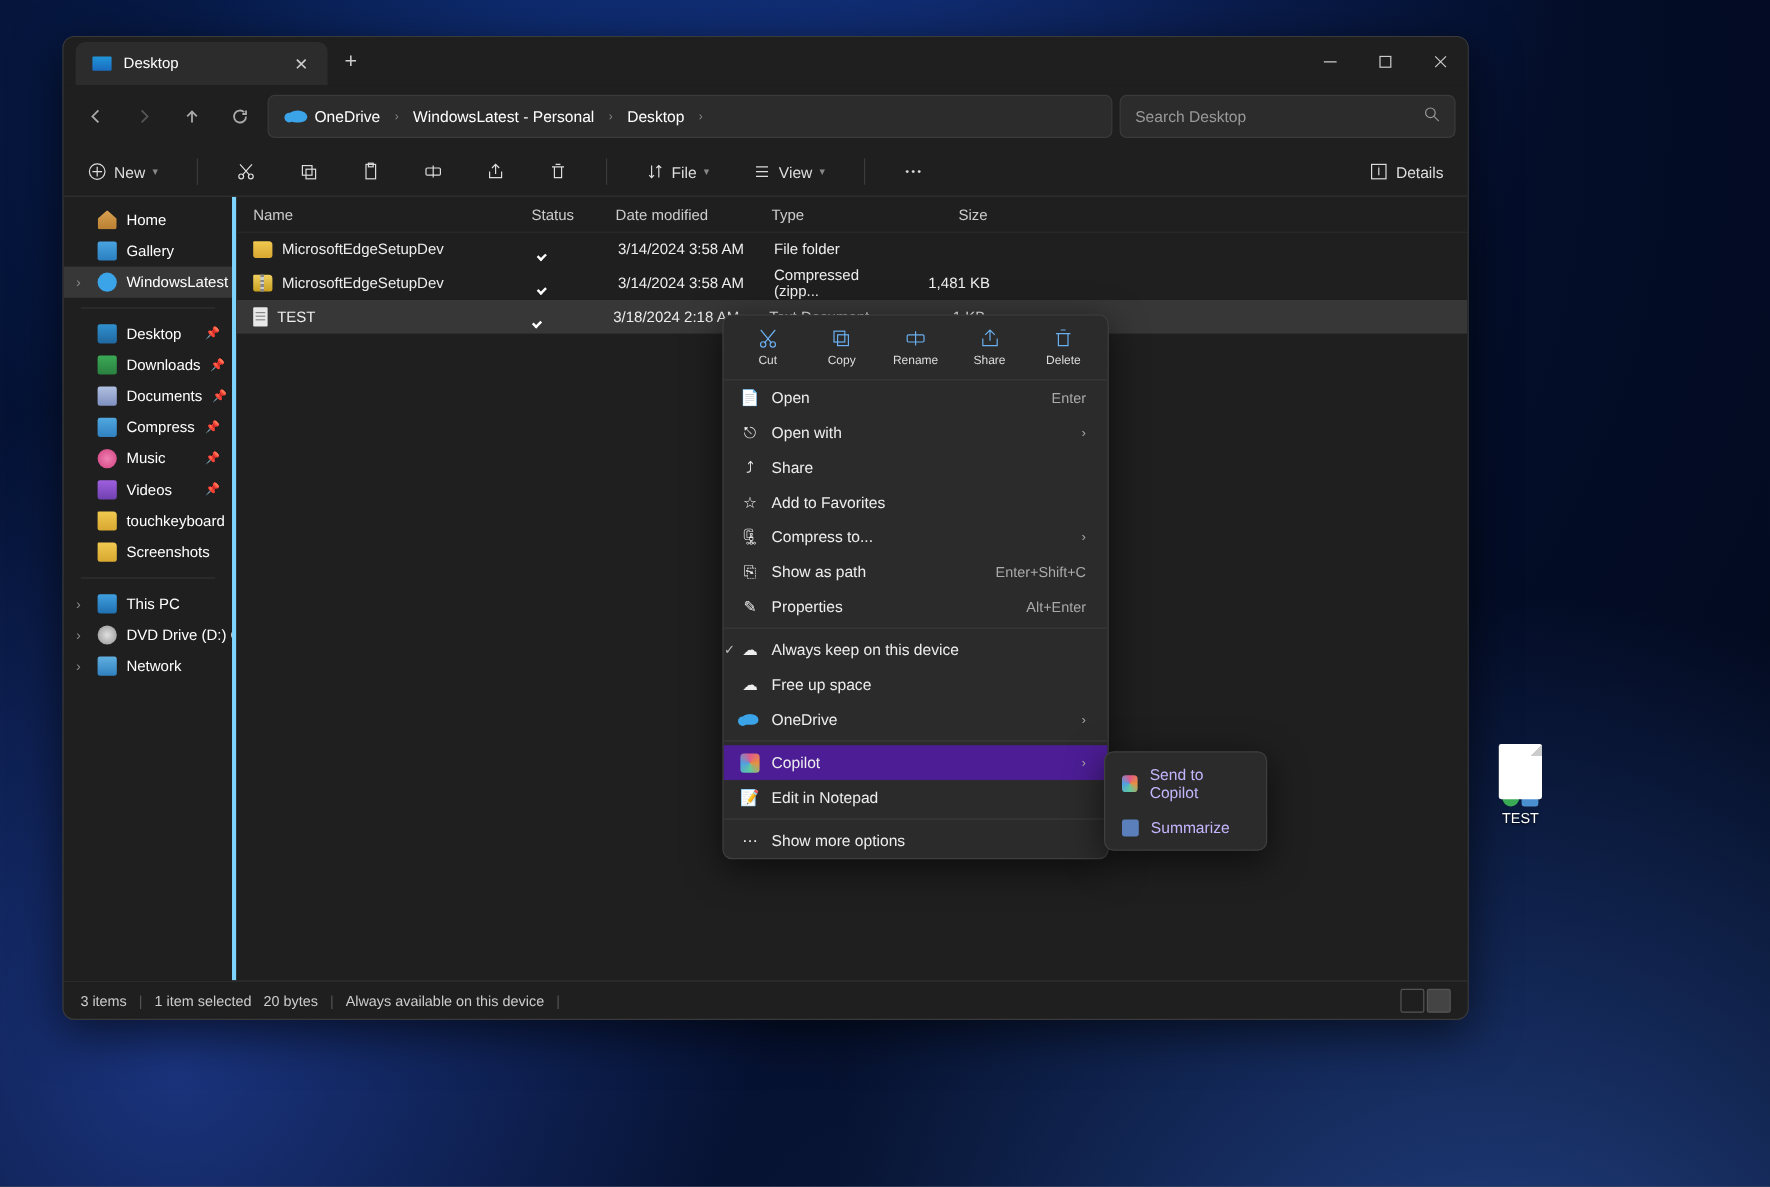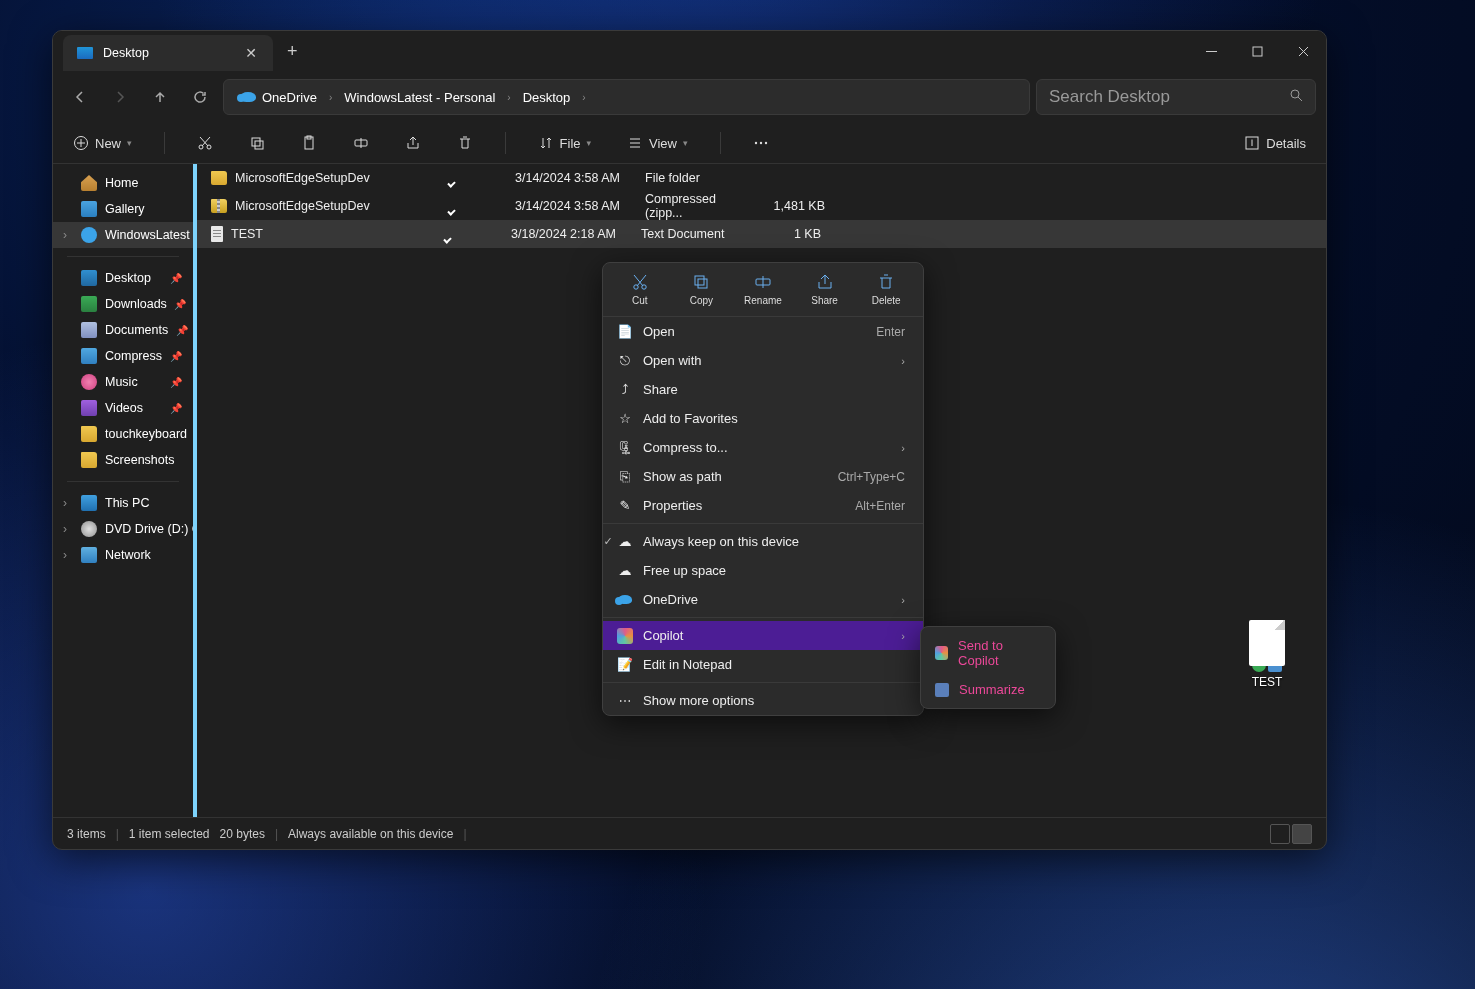--- a/index.html
+++ b/index.html
@@ -9,21 +9,21 @@
   overflow: hidden; position: relative;
 }
 body::before {
   content:""; position:absolute; inset:0;
   background:
     radial-gradient(circle at 85% 120%, rgba(70,130,255,0.5) 0%, transparent 40%),
     radial-gradient(circle at 10% 90%, rgba(60,110,255,0.4) 0%, transparent 35%),
     radial-gradient(circle at 50% -10%, rgba(40,90,220,0.35) 0%, transparent 45%);
 }
 .window {
-  position:absolute; left:52px; top:30px; width:1275px; height:820px;
+  position:absolute; left:52px; top:30px; width:1172px; height:820px;
   background:#1f1f1f; border:1px solid #3a3a3a; border-radius:10px;
   display:flex; flex-direction:column; overflow:hidden;
   box-shadow:0 10px 40px rgba(0,0,0,0.6);
 }
 .titlebar { display:flex; align-items:center; height:40px; background:#1f1f1f; }
 .tab {
   display:flex; align-items:center; gap:10px; height:36px; padding:0 10px 0 14px;
   margin:4px 0 0 10px; background:#2c2c2c; border-radius:8px 8px 0 0; min-width:210px;
 }
 .tab-icon { width:16px; height:12px; background:linear-gradient(#2095d8,#1a6bbf); border-radius:1px; }
@@ -41,21 +41,21 @@
   background:#2c2c2c; border:1px solid #3a3a3a; border-radius:6px; padding:0 10px;
 }
 .crumb { color:#fff; font-size:13px; padding:4px 6px; cursor:pointer; border-radius:3px; display:flex; align-items:center; gap:6px; }
 .crumb-sep { color:#888; font-size:10px; padding:0 2px; }
 .cloud-icon { width:16px; height:10px; background:#3ba3e8; border-radius:50% 50% 40% 40%; position:relative; }
 .cloud-icon::before { content:""; position:absolute; left:-3px; top:2px; width:8px; height:8px; background:#3ba3e8; border-radius:50%; }
 .searchbox {
   width:280px; height:36px; background:#2c2c2c; border:1px solid #3a3a3a; border-radius:6px;
   display:flex; align-items:center; padding:0 12px;
 }
-.searchbox input { flex:1; background:none; border:none; outline:none; color:#fff; font-size:17px; }
+.searchbox input { flex:1; background:none; border:none; outline:none; color:#fff; font-size:13px; }
 .searchbox input::placeholder { color:#999; }
 .search-icon { color:#999; }
 .toolbar {
   display:flex; align-items:center; gap:16px; padding:6px 10px; background:#1f1f1f;
   border-bottom:1px solid #333;
 }
 .tool-btn {
   display:flex; align-items:center; gap:6px; padding:6px 10px; color:#ddd;
   font-size:13px; cursor:pointer; border-radius:4px;
 }
@@ -140,21 +140,21 @@
 }
 
 
 .submenu {
   position:absolute; left:920px; top:626px; width:136px;
   background:#2b2b2b; border:1px solid #3f3f3f; border-radius:8px;
   box-shadow:0 8px 30px rgba(0,0,0,0.6); padding:4px 0; z-index:11;
 }
 .sub-item {
   display:flex; align-items:center; gap:10px; padding:7px 14px;
-  color:#ec4899; font-size:13px; cursor:pointer;
+  color:#c4b5fd; font-size:13px; cursor:pointer;
 }
 
 
 .desk-icon { position:absolute; right:180px; top:620px; width:56px; text-align:center; cursor:pointer; }
 .desk-icon .page { width:36px; height:46px; background:#fff; margin:0 auto; border-radius:2px; position:relative; }
 .desk-icon .page::before { content:""; position:absolute; right:0; top:0; width:10px; height:10px; background:linear-gradient(135deg,transparent 50%,#ccc 50%); }
 .desk-icon .badges { display:flex; justify-content:center; gap:2px; margin-top:-8px; }
 .desk-icon .badge1 { width:14px; height:14px; background:#3aaa55; border-radius:50%; }
 .desk-icon .badge2 { width:14px; height:14px; background:#4a90d0; border-radius:2px; }
 .desk-icon .label { color:#fff; font-size:12px; text-shadow:0 1px 2px #000; margin-top:3px; }
@@ -371,20 +371,27 @@
           <span class="side-icon ico-dvd"></span>
           <span>DVD Drive (D:) CCC</span>
         </div>
       <div class="side-item expandable">
           <span class="side-icon ico-net"></span>
           <span>Network</span>
         </div>
     </div>
 
     <div class="filepane">
+      <div class="col-headers">
+        <div class="col-name">Name</div>
+        <div class="col-status">Status</div>
+        <div class="col-date">Date modified</div>
+        <div class="col-type">Type</div>
+        <div class="col-size">Size</div>
+      </div>
       <div class="file-row">
         <span class="file-icon fi-folder"></span>
         <div class="col-name" style="width:210px">MicrosoftEdgeSetupDev</div>
         <div class="col-status"><span class="status-ok"></span></div>
         <div class="col-date">3/14/2024 3:58 AM</div>
         <div class="col-type">File folder</div>
         <div class="col-size"></div>
       </div>
       <div class="file-row">
         <span class="file-icon fi-zip"></span>
@@ -476,21 +483,21 @@
       <span>Add to Favorites</span>
     </div>
   <div class="ctx-item">
       <span class="ico">🗜</span>
       <span>Compress to...</span>
       <span class="chev">›</span>
     </div>
   <div class="ctx-item">
       <span class="ico">⎘</span>
       <span>Show as path</span>
-      <span class="short">Ctrl+Type+C</span>
+      <span class="short">Enter+Shift+C</span>
     </div>
   <div class="ctx-item">
       <span class="ico">✎</span>
       <span>Properties</span>
       <span class="short">Alt+Enter</span>
     </div>
   <div class="ctx-sep"></div>
   <div class="ctx-item">
       <span class="check">✓</span>
       <span class="ico">☁</span>

